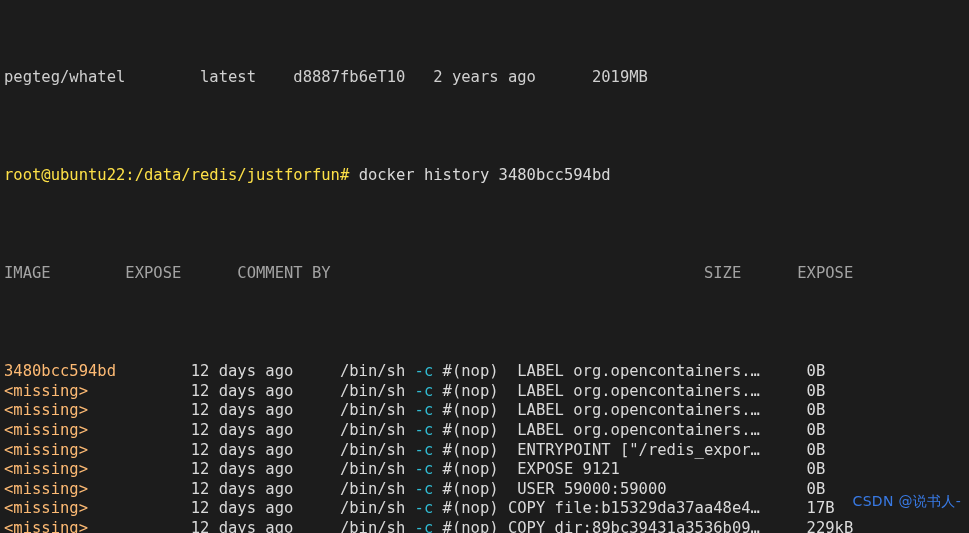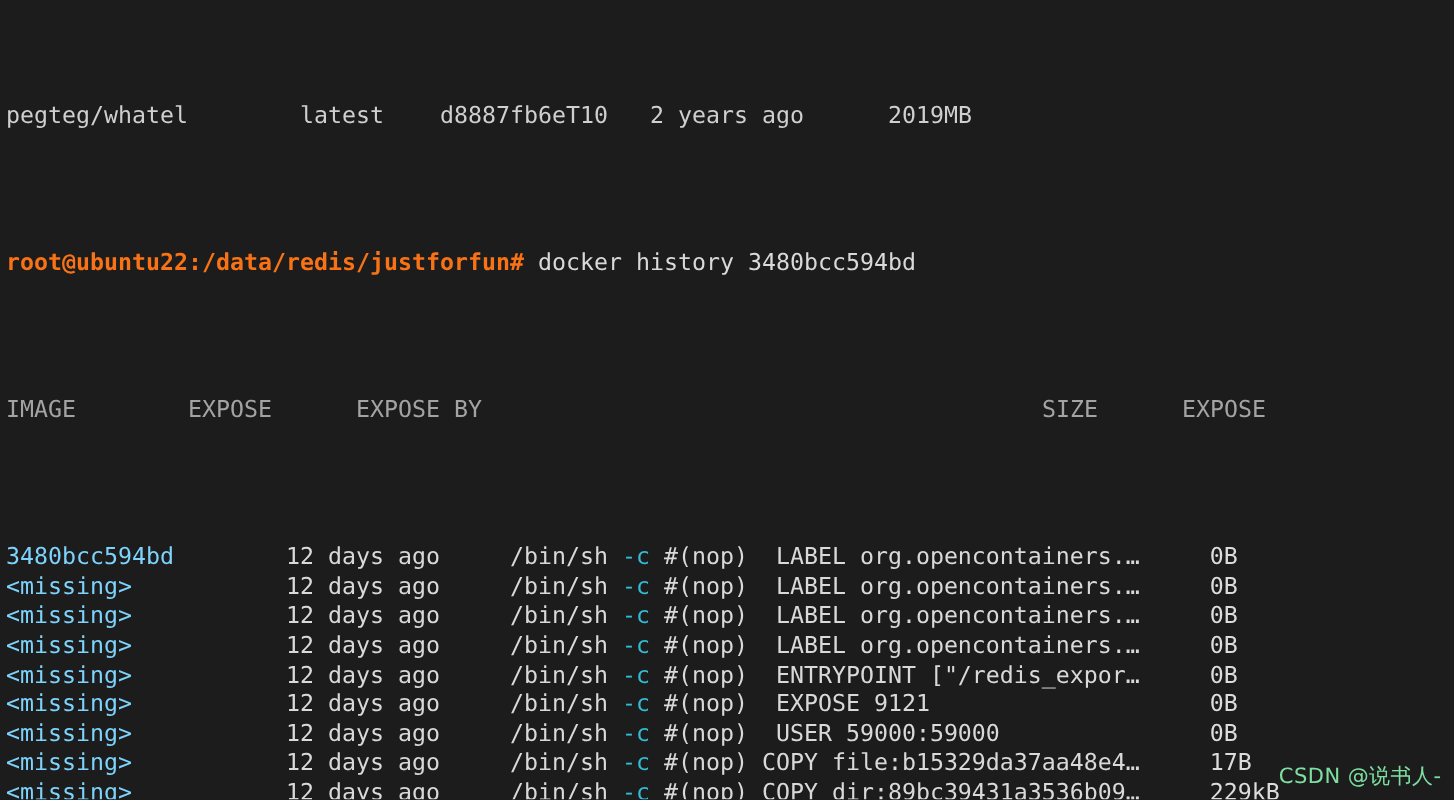--- a/index.html
+++ b/index.html
@@ -27,52 +27,52 @@
     width: 965px;
     white-space: pre;
   }
   .line {
     height: 19.6px;
     white-space: pre;
     letter-spacing: 0px;
   }
   
   .c-default { color: #d9d9d9; text-align: right; }
-  .c-prompt  { color: #f97316; font-weight: bold; }
+  .c-prompt  { color: #fde047; }
   .c-header  { color: #a3a3a3; }
   .c-flag    { color: #31bdd4; }
-  .c-image   { color: #7dd3fc; }
+  .c-image   { color: #fdba74; }
   .c-size    { color: #dcdcdc; }
   .c-dim     { color: #cfcfcf; }
   .watermark {
     position: absolute;
     right: 8px;
-    bottom: 4px;
-    color: #86efac;
+    bottom: 21px;
+    color: #3b82f6;
     font-family: "DejaVu Sans", "Liberation Sans", sans-serif;
     font-size: 14px;
     letter-spacing: .3px;
     opacity: .92;
     pointer-events: none;
   }
 </style>
 </head>
 <body>
 
 <div id="terminal">
   <div class="screen">
 
     
     <div class="line"><span class="c-dim">pegteg/whatel</span><span class="c-dim">        </span><span class="c-dim">latest</span><span class="c-dim">    </span><span class="c-dim">d8887fb6eT10</span><span class="c-dim">   </span><span class="c-dim">2 years ago</span><span class="c-dim">      </span><span class="c-dim">2019MB</span></div>
 
     
     <div class="line"><span class="c-prompt">root@ubuntu22:/data/redis/justforfun#</span><span> </span><span class="c-default">docker history 3480bcc594bd</span></div>
 
     
-    <div class="line"><span class="c-header hdr-image">IMAGE</span><span>        </span><span class="c-header">EXPOSE</span><span>      </span><span class="c-header">EXPOSE BY</span><span>                                        </span><span class="c-header">SIZE</span><span>      </span><span class="c-header">EXPOSE</span></div>
+    <div class="line"><span class="c-header hdr-image">IMAGE</span><span>        </span><span class="c-header">EXPOSE</span><span>      </span><span class="c-header">COMMENT BY</span><span>                                        </span><span class="c-header">SIZE</span><span>      </span><span class="c-header">EXPOSE</span></div>
 
     
     <div id="rows-one"><div class="line"><span class="c-image">3480bcc594bd        </span><span class="c-default">12 days ago     </span><span class="c-default">/bin/sh </span><span class="c-flag">-c</span><span class="c-default"> #(nop) </span><span class="c-default"> LABEL org.opencontainers.…     </span><span class="c-size">0B      </span><span class="c-default"></span></div><div class="line"><span class="c-image">&lt;missing&gt;           </span><span class="c-default">12 days ago     </span><span class="c-default">/bin/sh </span><span class="c-flag">-c</span><span class="c-default"> #(nop) </span><span class="c-default"> LABEL org.opencontainers.…     </span><span class="c-size">0B      </span><span class="c-default"></span></div><div class="line"><span class="c-image">&lt;missing&gt;           </span><span class="c-default">12 days ago     </span><span class="c-default">/bin/sh </span><span class="c-flag">-c</span><span class="c-default"> #(nop) </span><span class="c-default"> LABEL org.opencontainers.…     </span><span class="c-size">0B      </span><span class="c-default"></span></div><div class="line"><span class="c-image">&lt;missing&gt;           </span><span class="c-default">12 days ago     </span><span class="c-default">/bin/sh </span><span class="c-flag">-c</span><span class="c-default"> #(nop) </span><span class="c-default"> LABEL org.opencontainers.…     </span><span class="c-size">0B      </span><span class="c-default"></span></div><div class="line"><span class="c-image">&lt;missing&gt;           </span><span class="c-default">12 days ago     </span><span class="c-default">/bin/sh </span><span class="c-flag">-c</span><span class="c-default"> #(nop) </span><span class="c-default"> ENTRYPOINT ["/redis_expor…     </span><span class="c-size">0B      </span><span class="c-default"></span></div><div class="line"><span class="c-image">&lt;missing&gt;           </span><span class="c-default">12 days ago     </span><span class="c-default">/bin/sh </span><span class="c-flag">-c</span><span class="c-default"> #(nop) </span><span class="c-default"> EXPOSE 9121                    </span><span class="c-size">0B      </span><span class="c-default"></span></div><div class="line"><span class="c-image">&lt;missing&gt;           </span><span class="c-default">12 days ago     </span><span class="c-default">/bin/sh </span><span class="c-flag">-c</span><span class="c-default"> #(nop) </span><span class="c-default"> USER 59000:59000               </span><span class="c-size">0B      </span><span class="c-default"></span></div><div class="line"><span class="c-image">&lt;missing&gt;           </span><span class="c-default">12 days ago     </span><span class="c-default">/bin/sh </span><span class="c-flag">-c</span><span class="c-default"> #(nop) </span><span class="c-default">COPY file:b15329da37aa48e4…     </span><span class="c-size">17B     </span><span class="c-default"></span></div><div class="line"><span class="c-image">&lt;missing&gt;           </span><span class="c-default">12 days ago     </span><span class="c-default">/bin/sh </span><span class="c-flag">-c</span><span class="c-default"> #(nop) </span><span class="c-default">COPY dir:89bc39431a3536b09…     </span><span class="c-size">229kB   </span><span class="c-default"></span></div></div>
 
     
     
 
     
     
 

